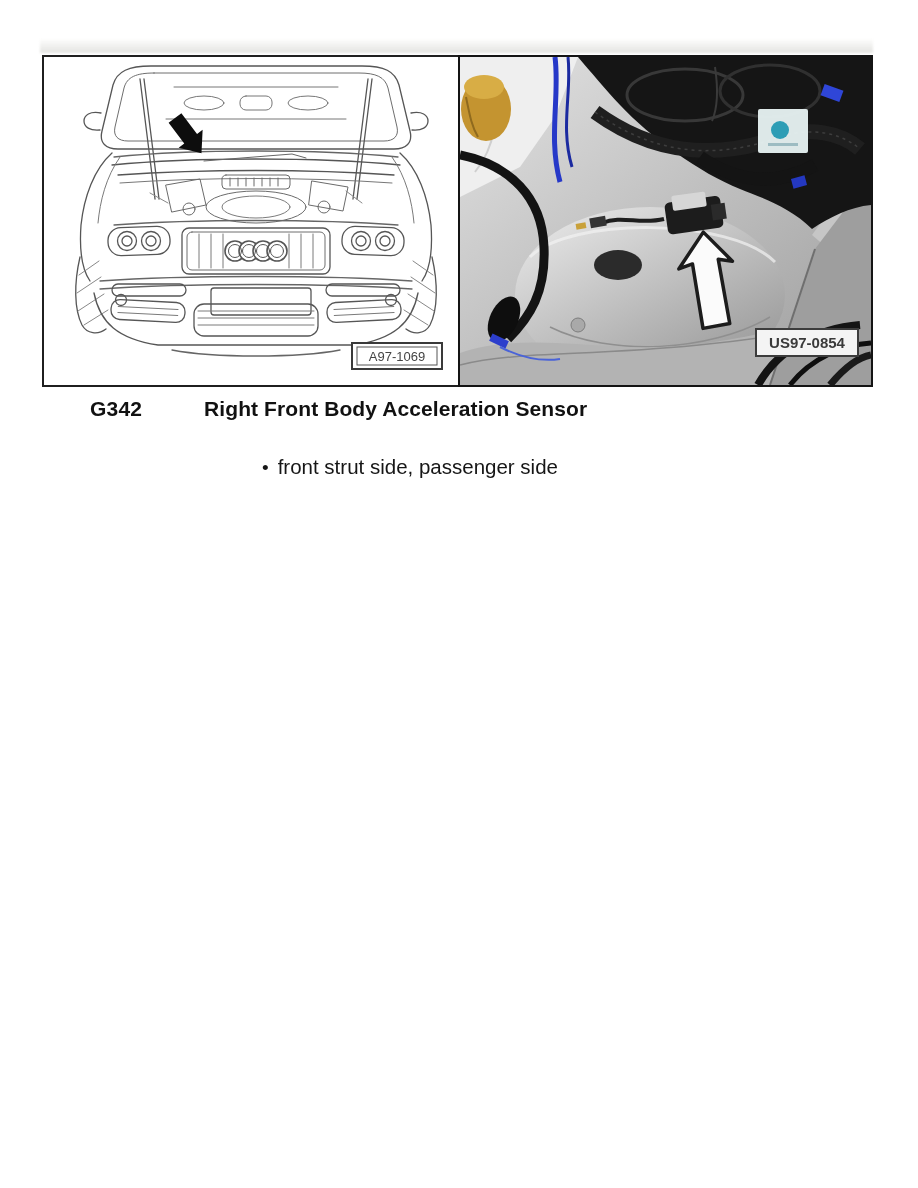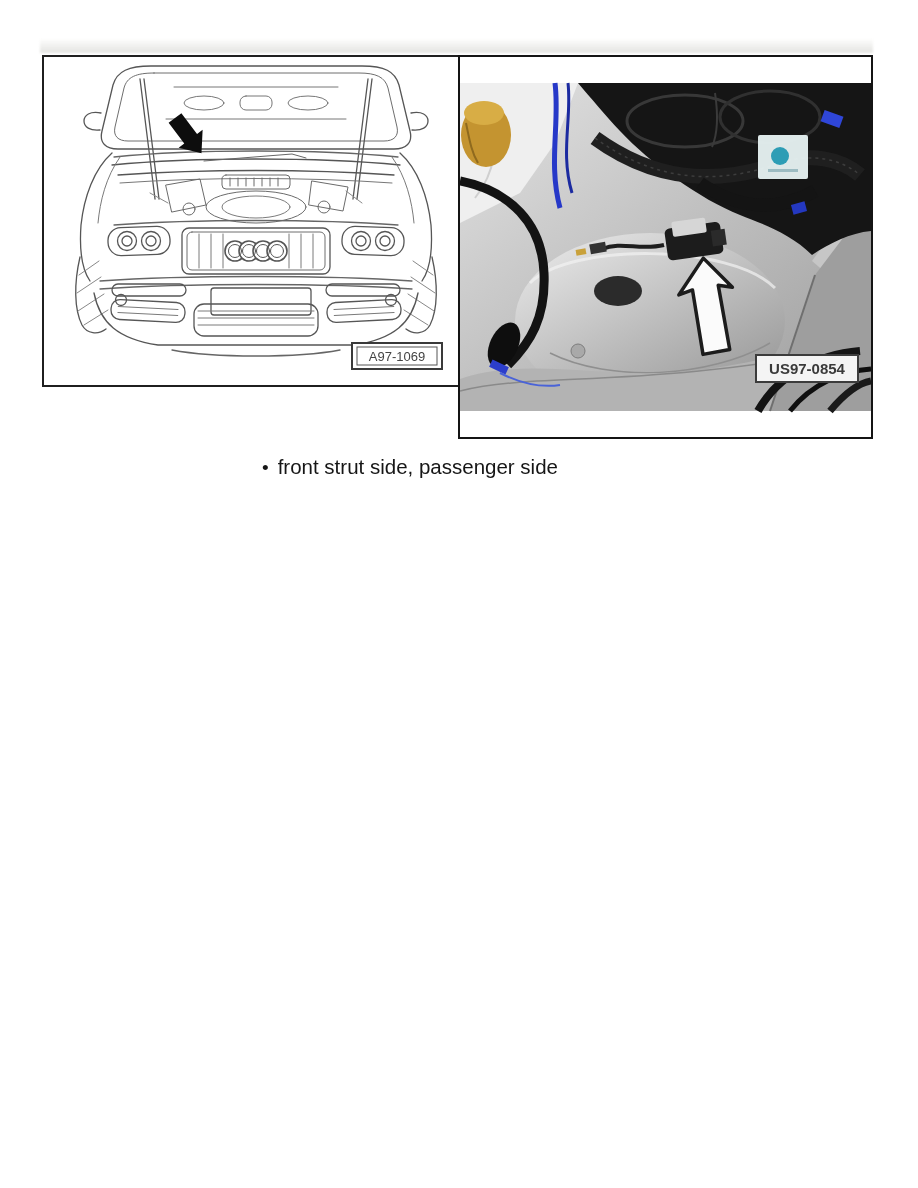--- a/index.html
+++ b/index.html
@@ -25,21 +25,21 @@
     filter: blur(1px);
   }
   .figure {
     position: absolute;
     top: 55px;
     background: #ffffff;
     border: 2px solid #1f1f1f;
     box-sizing: border-box;
   }
   .figure.left  { left: 42px;  width: 428px; height: 332px; }
-  .figure.right { left: 458px; width: 415px; height: 384px; border-color: #141414; }
+  .figure.right { left: 458px; width: 415px; height: 332px; border-color: #141414; }
   .figure svg { display: block; width: 100%; height: 100%; }
 
   .heading-row {
     position: absolute;
     top: 397px;
     left: 0;
     width: 918px;
     height: 26px;
     color: #111111;
   }
@@ -269,19 +269,23 @@
         <path d="M 0,-53 L 27,-22 L 13,-25 L 20,40 L -7,43 L -13,-22 L -27,-18 Z" fill="#fbfbfb" stroke="#1c1c1c" stroke-width="3.5" stroke-linejoin="round"></path>
       </g>
 
       <g>
         <rect x="296" y="272" width="102" height="27" fill="#f4f4f4" stroke="#3c3c3c" stroke-width="2"></rect>
         <text x="347" y="291" text-anchor="middle" font-family="Liberation Sans, sans-serif" font-size="15" font-weight="bold" fill="#3a3a3a">US97-0854</text>
       </g>
     </svg>
   </div>
 
+  <div class="heading-row">
+    <span class="section-id">G342</span>
+    <span class="section-title">Right Front Body Acceleration Sensor</span>
+  </div>
 
   <div class="bullet-row">
     <span class="bullet-glyph">•</span>
     <span class="bullet-text">front strut side, passenger side</span>
   </div>
 
 </div>
 
 </body></html>

